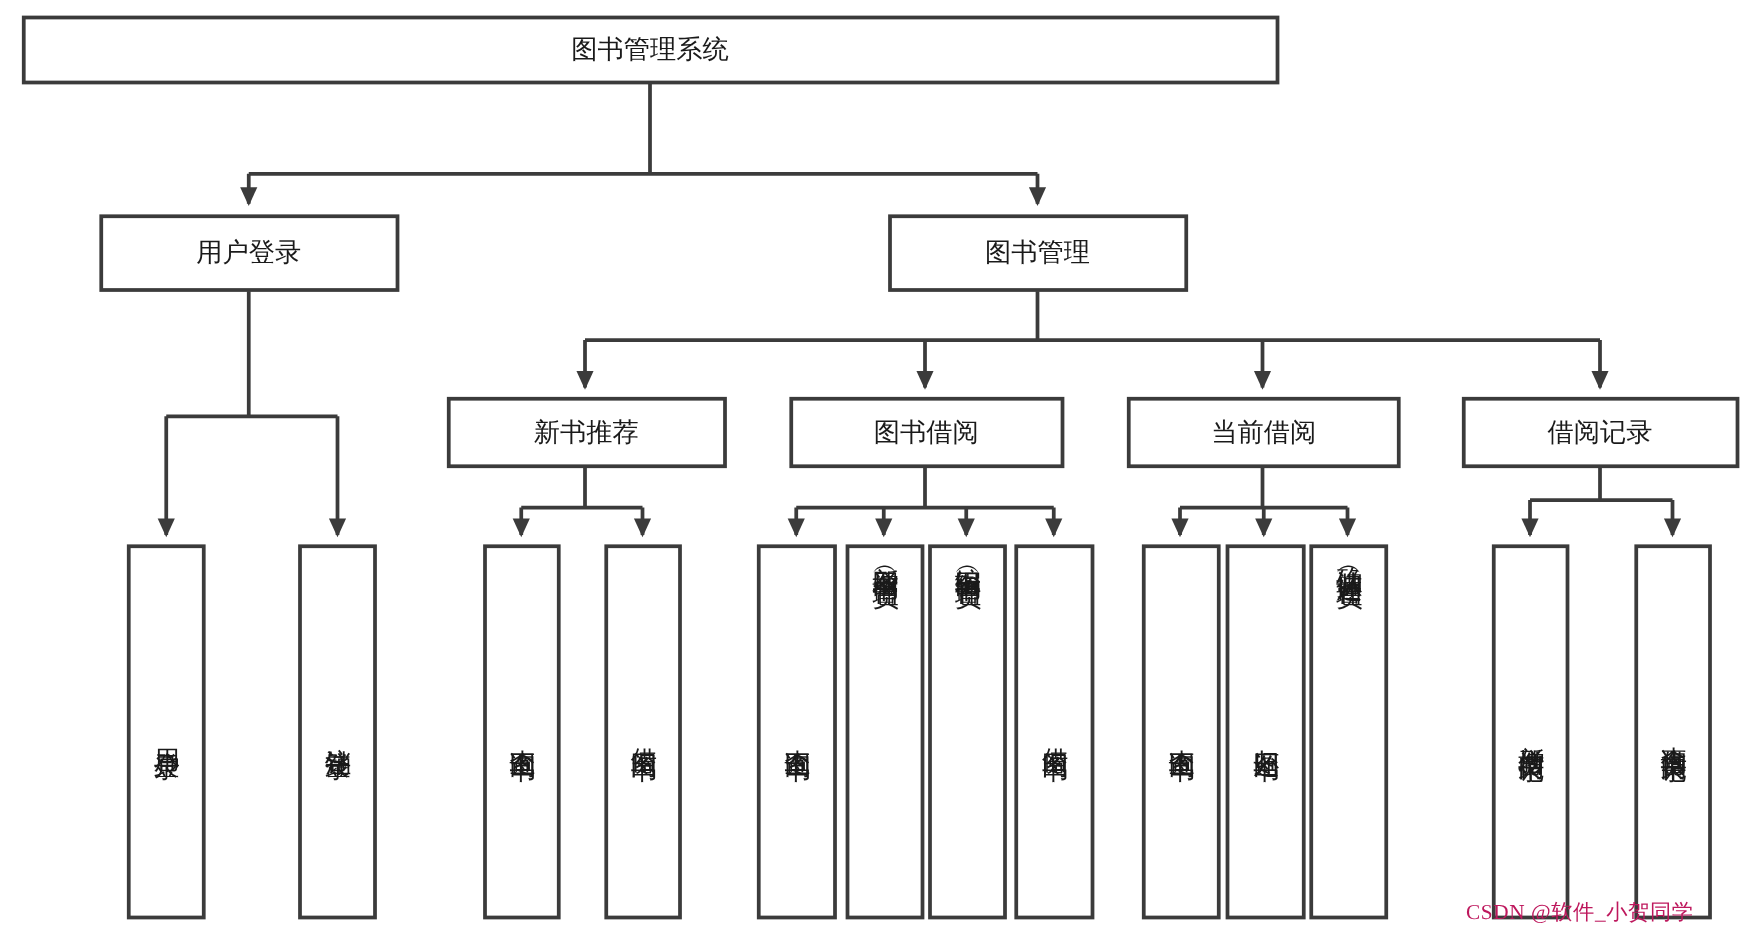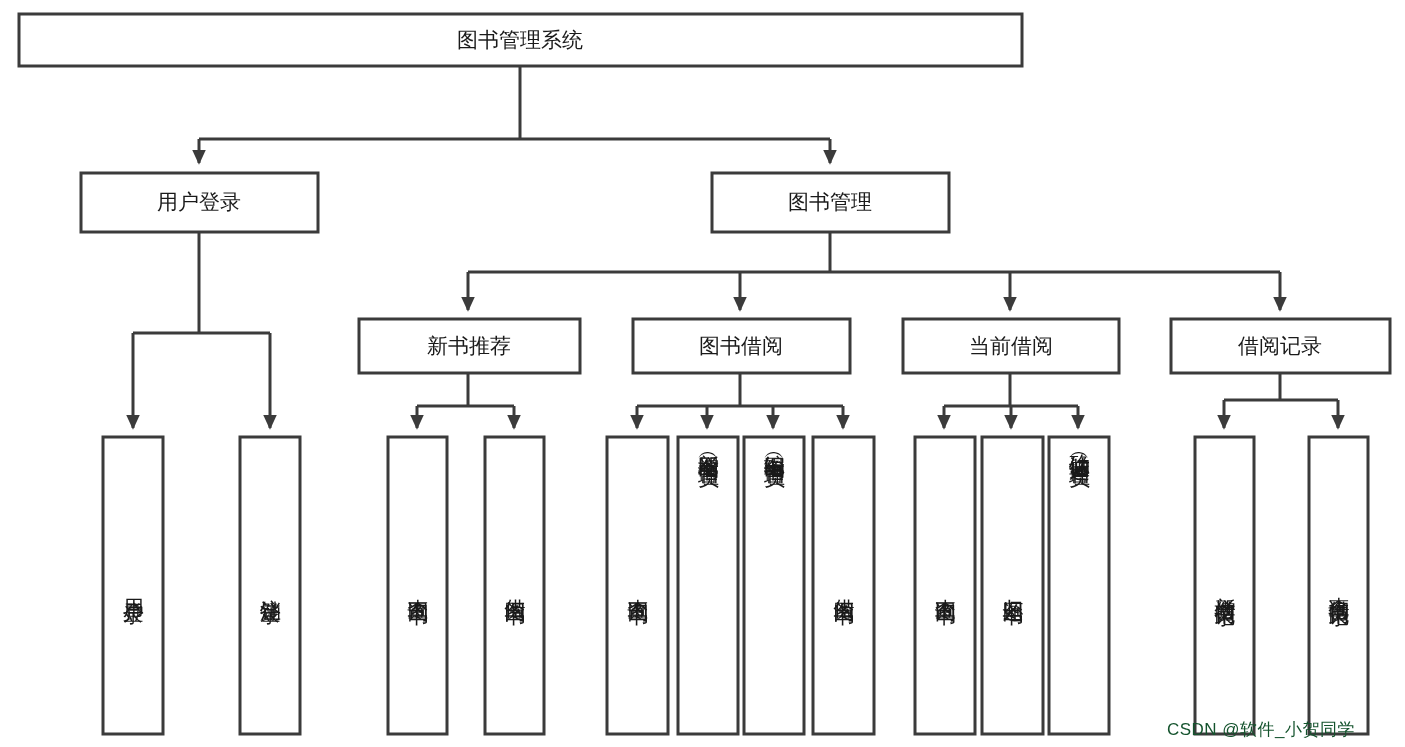--- a/index.html
+++ b/index.html
@@ -20,22 +20,22 @@
     font-size:21px;color:#1a1a1a;
     writing-mode:vertical-rl;text-orientation:upright;
     letter-spacing:2px;line-height:1;white-space:nowrap;
   }
   .leaf-wrap{
     position:absolute;display:flex;align-items:center;justify-content:center;
     pointer-events:none;
   }
   .watermark{
     position:absolute;right:10px;bottom:6px;
-    font-family:Liberation Sans, sans-serif;
-    font-size:17px;color:#14532d;white-space:nowrap;letter-spacing:0.5px;
+    font-family:Liberation Serif, serif;
+    font-size:17px;color:#be185d;white-space:nowrap;letter-spacing:0.5px;
   }
 </style>
 </head>
 <body>
 
 <div id="stage">
 
   <svg id="diagram" viewBox="0 0 1405 747">
     <defs>
       <marker id="arrow" viewBox="0 0 10 10" refX="8.5" refY="5" markerWidth="5.2" markerHeight="5.2" orient="auto-start-reverse">

